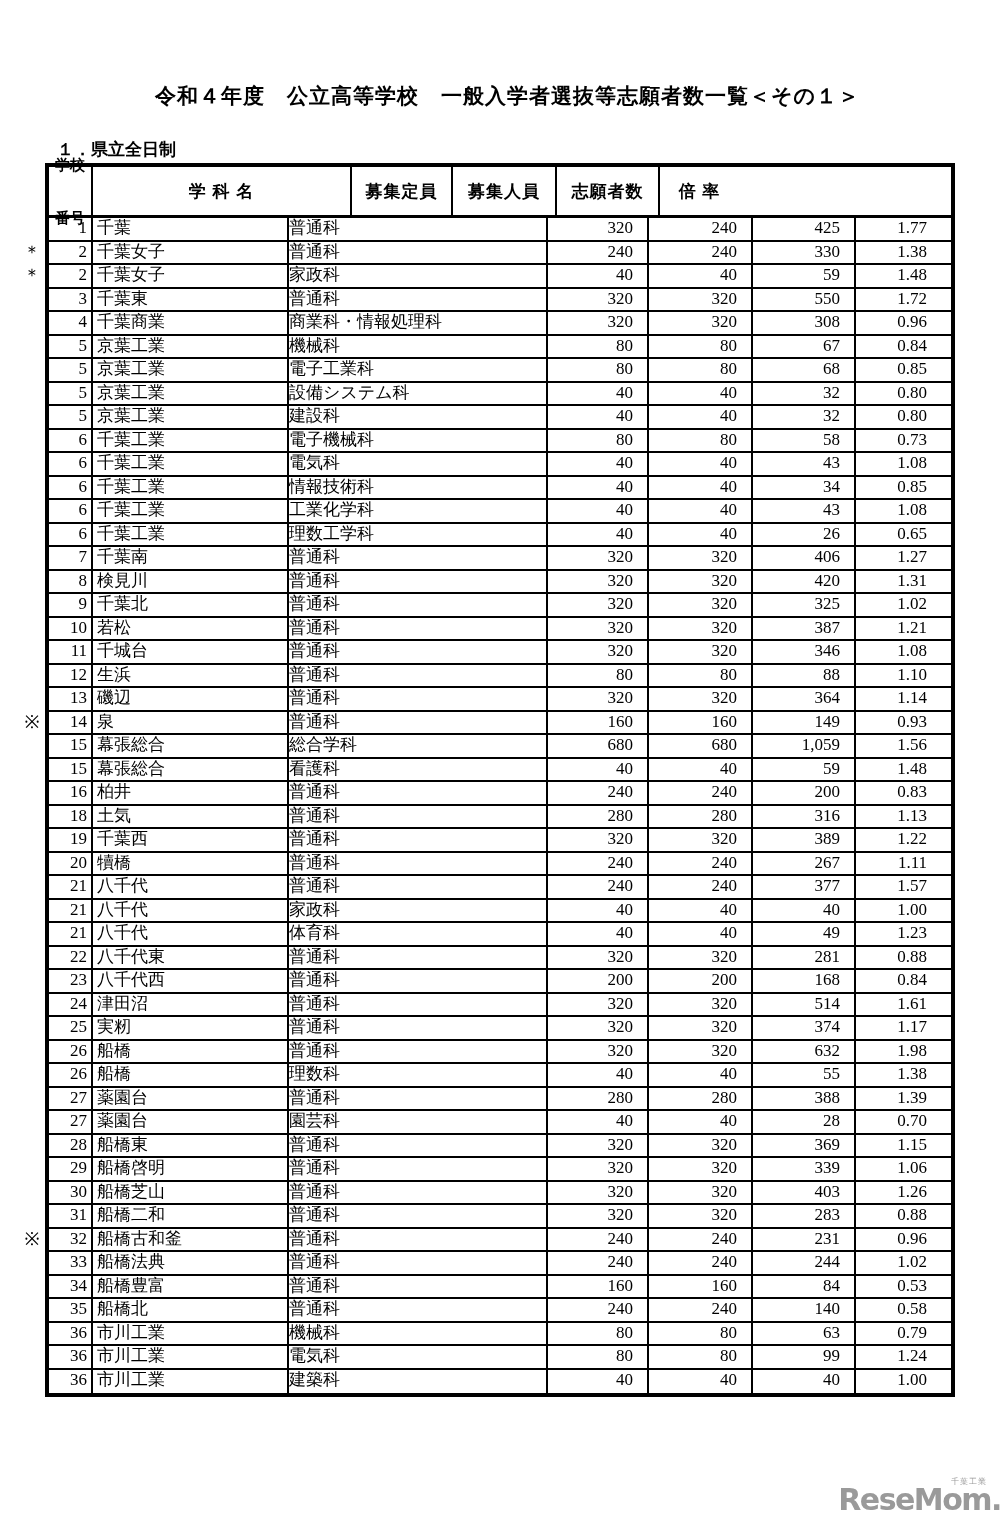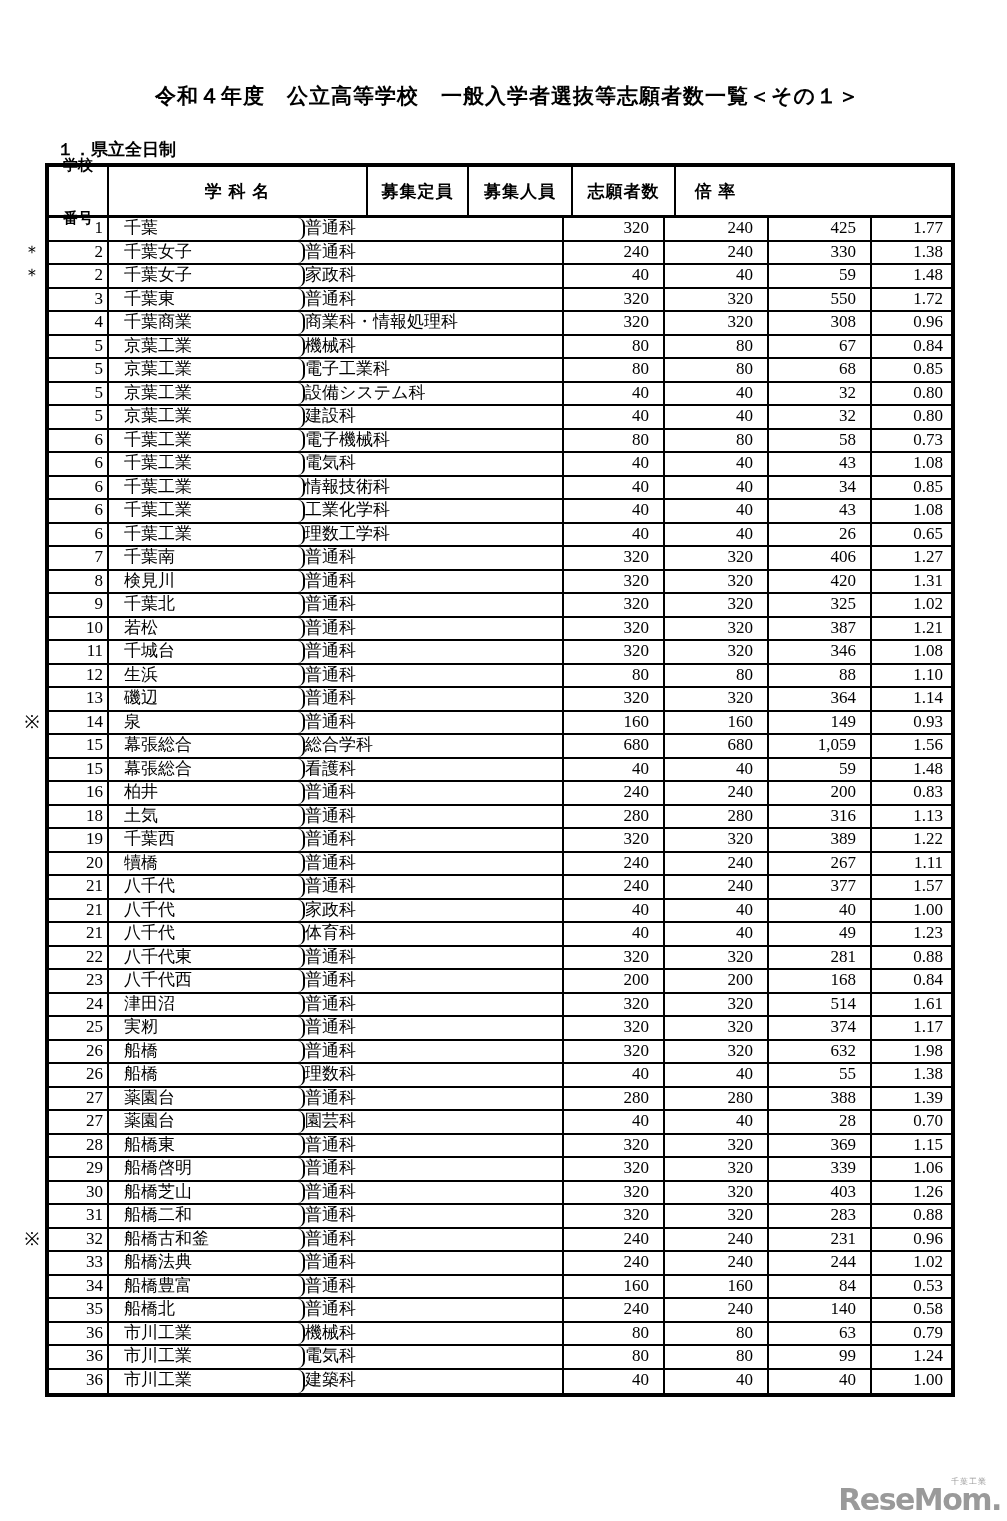--- a/index.html
+++ b/index.html
@@ -43,21 +43,21 @@
   .hcell {
     box-sizing: border-box;
     height: 100%;
     display: flex; align-items: center; justify-content: center;
     border-right: 2px solid #000;
     font-size: 17px;
     letter-spacing: 1px;
     text-align: center;
   }
   .hcell.col-no { flex-direction: column; font-size: 15px; line-height: 1.2; letter-spacing: 0; }
-  .col-no     { width: 60px; gap: 35px; }
+  .col-no     { width: 44px; gap: 35px; }
   .col-school { width: 196px; }
   .col-dept   { width: 259px; }
   .col-cap    { width: 101px; }
   .col-rec    { width: 104px; }
   .col-app    { width: 103px; }
   .col-ratio  { width: 79px; border-right: none !important; }
   .tbody { }
   .trow {
     position: relative;
     display: flex;
@@ -68,21 +68,21 @@
   .c {
     box-sizing: border-box;
     height: 100%;
     border-right: 2px solid #000;
     font-size: 17px;
     line-height: 20.5px;
     white-space: nowrap;
     overflow: hidden;
   }
   .c.col-no    { text-align: right; padding-right: 4px; }
-  .c.col-school{ padding-left: 15px; border-radius: 7px; }
+  .c.col-school{ padding-left: 4px; }
   .c.col-dept  { }
   .c.col-cap, .c.col-rec, .c.col-app { text-align: right; padding-right: 14px; }
   .c.col-ratio { text-align: right; padding-right: 8px; }
   .marker {
     position: absolute;
     left: -31px; top: 0;
     width: 28px; height: 100%;
     text-align: center;
     font-size: 18px;
     line-height: 21px;

